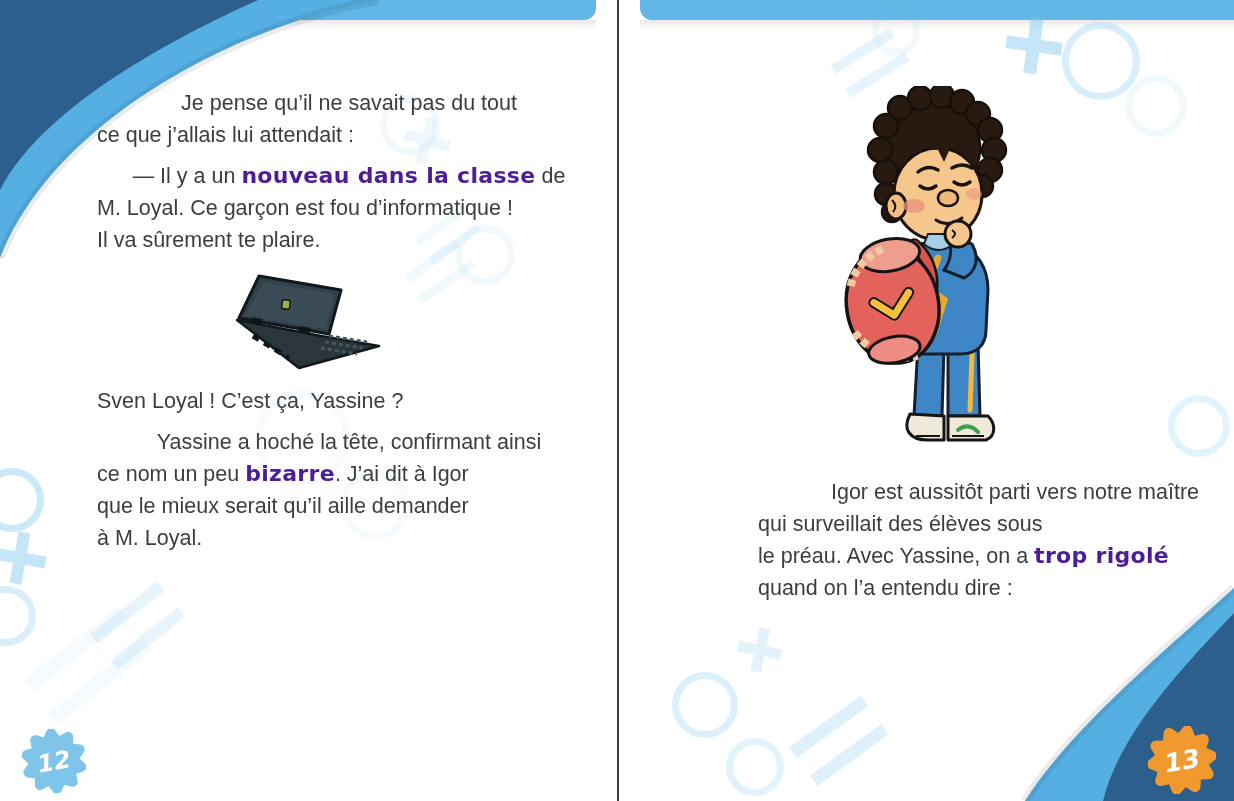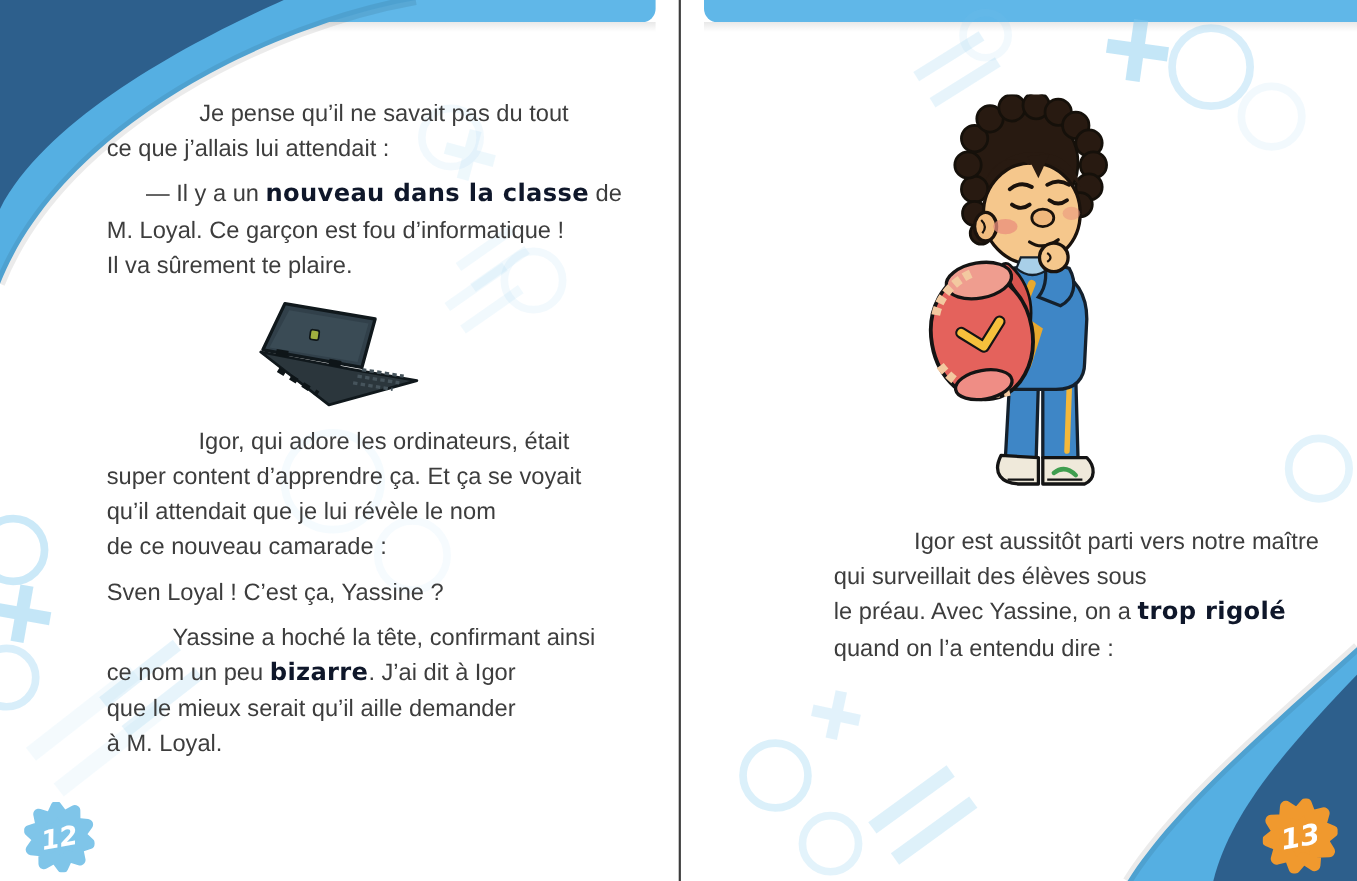--- a/index.html
+++ b/index.html
@@ -30,21 +30,21 @@
       linear-gradient(var(--c),var(--c)) center/24% 100% no-repeat;}
   .deco.equals{background:
       linear-gradient(var(--c),var(--c)) 0 12%/100% 22% no-repeat,
       linear-gradient(var(--c),var(--c)) 0 88%/100% 22% no-repeat;}
 
   
   .textblock{position:absolute;z-index:4;font-size:21.5px;}
   .para{margin:0 0 9px 0;}
   .line{line-height:32px;white-space:nowrap;}
   .line.first{padding-left:24px;text-align:center;}
-  .hl{color:#0f172a;font-weight:bold;font-family:"DejaVu Sans",sans-serif;
+  .hl{color:#4c1d95;font-weight:bold;font-family:"DejaVu Sans",sans-serif;
       font-size:22px;letter-spacing:.3px;}
   #left-text-1{left:97px;top:87px;width:480px;}
   #left-text-2{left:97px;top:385px;width:480px;}
   #right-text{left:722px;top:476px;width:490px;margin-left:36px;}
 
   
   .illus{position:absolute;z-index:4;}
   #laptop{left:233px;top:274px;}
   #boy{left:840px;top:86px;}
 
@@ -120,26 +120,20 @@
     <path d="M20,62 L56,84" stroke="#0e1518" stroke-width="5" stroke-dasharray="7 6"></path>
     <path d="M26,2 L108,16 L96,60 L6,44 Z" fill="#31404a" stroke="#10181c" stroke-width="3" stroke-linejoin="round"></path>
     <path d="M30,8 L102,20 L92,55 L12,42 Z" fill="#3a4b55"></path>
     <rect x="49" y="26" width="8" height="9" rx="2" fill="#9fae3f" stroke="#0e1518" stroke-width="1.5" transform="rotate(8 53 30)"></rect>
     <rect x="18" y="44" width="11" height="6" fill="#0e1518" transform="rotate(10 23 47)"></rect>
     <rect x="66" y="53" width="11" height="6" fill="#0e1518" transform="rotate(10 71 56)"></rect>
   </svg>
 
   <div id="left-text-2" class="textblock">
     <div class="para">
-      <div class="line first"><span>Igor, qui adore les ordinateurs, était</span></div>
-      <div class="line"><span>super content d’apprendre ça. Et ça se voyait</span></div>
-      <div class="line"><span>qu’il attendait que je lui révèle le nom</span></div>
-      <div class="line"><span>de ce nouveau camarade :</span></div>
-    </div>
-    <div class="para">
       <div class="line"><span>Sven Loyal ! C’est ça, Yassine ?</span></div>
     </div>
     <div class="para">
       <div class="line first"><span>Yassine a hoché la tête, confirmant ainsi</span></div>
       <div class="line"><span>ce nom un peu </span><span class="hl">bizarre</span><span>. J’ai dit à Igor</span></div>
       <div class="line"><span>que le mieux serait qu’il aille demander</span></div>
       <div class="line"><span>à M. Loyal.</span></div>
     </div>
   </div>
 

